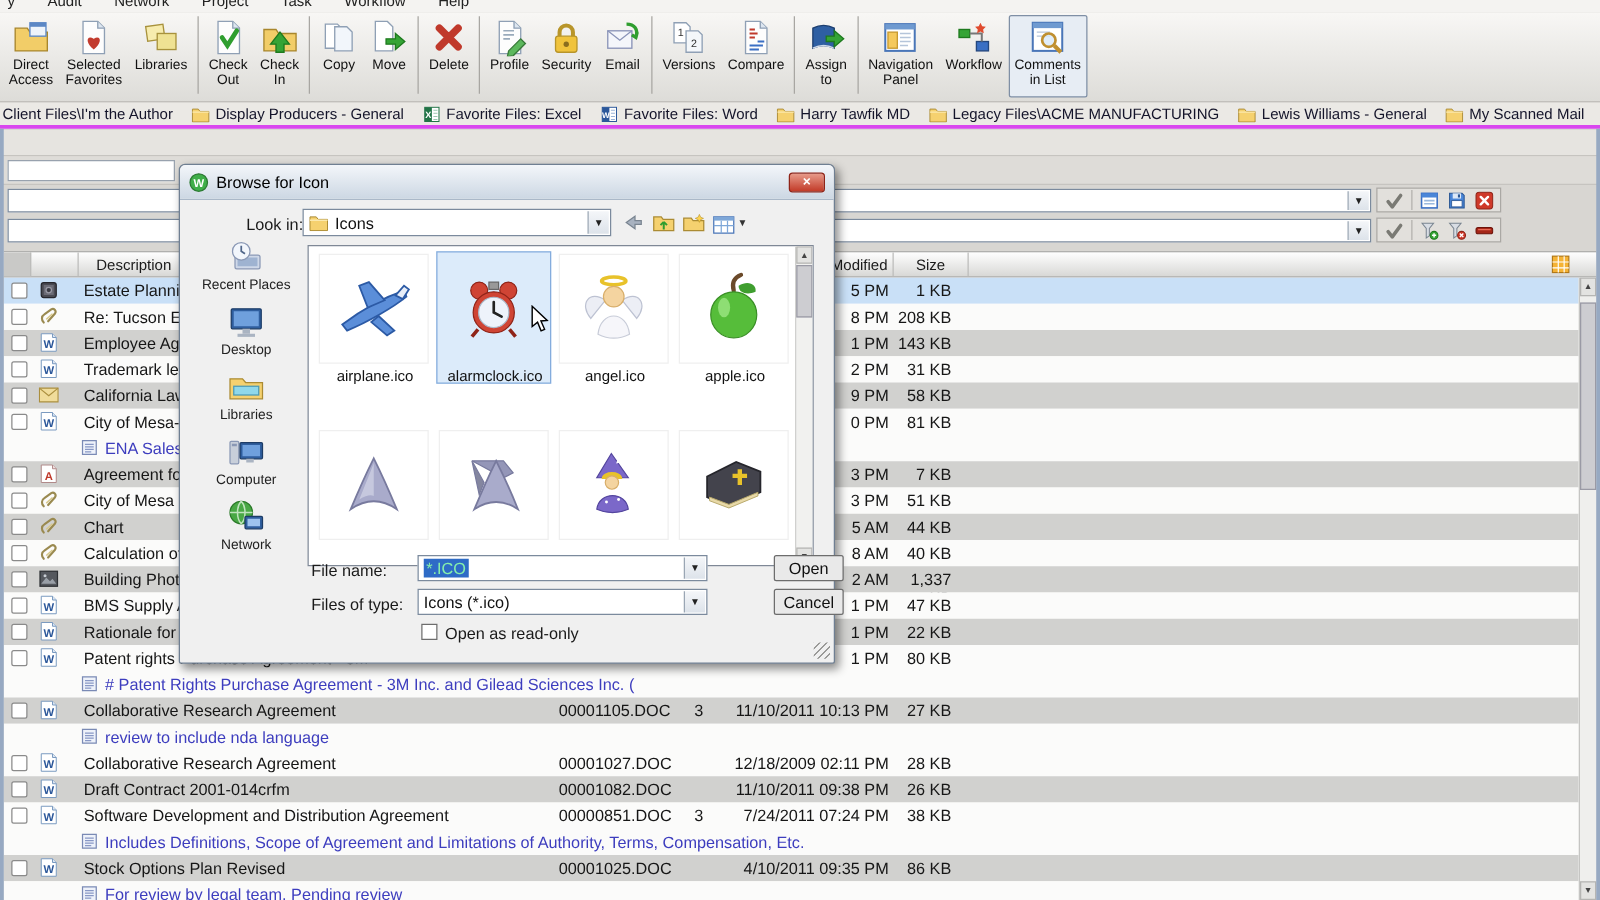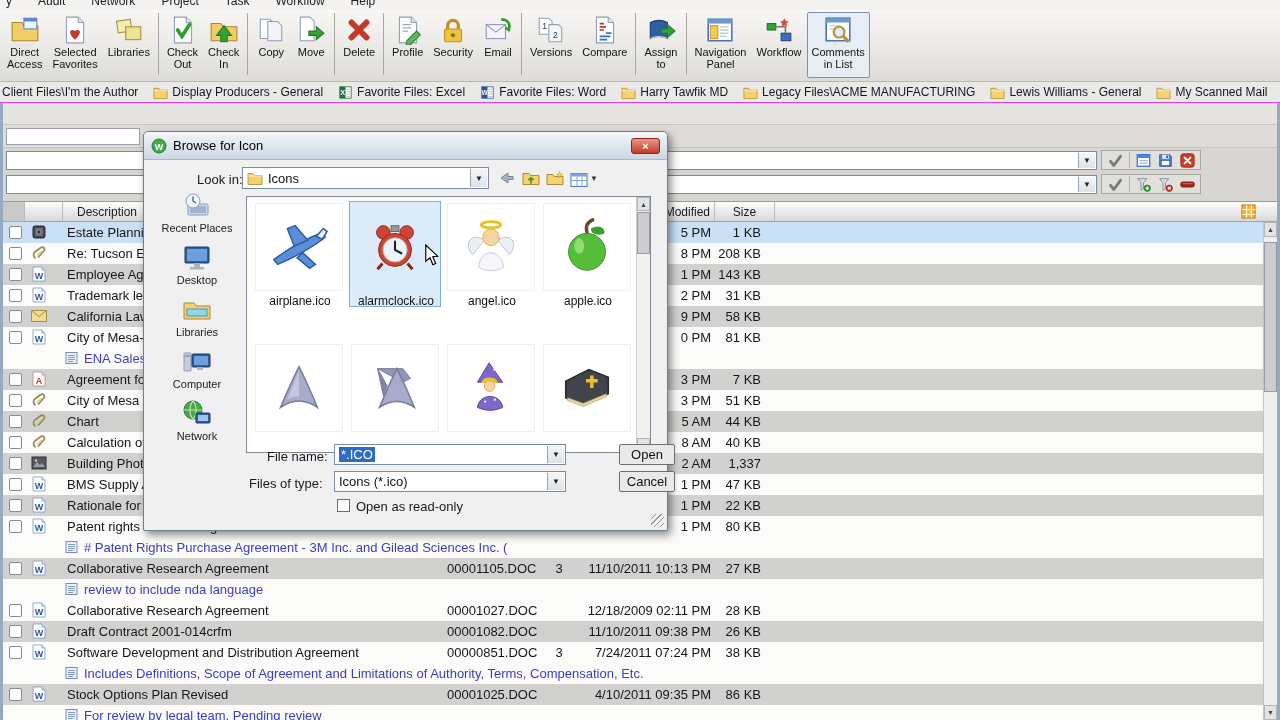--- a/index.html
+++ b/index.html
@@ -17,21 +17,21 @@
            display:flex;align-items:flex-start;padding:2px 0 0 2px;}
   .tbtn{display:flex;flex-direction:column;align-items:center;padding:2px 4px 0;height:66px;border:1px solid transparent;}
   .tbtn.selected{border:1px solid #7f8fa5;background:#e7edf4;border-radius:2px;}
   .ticon{width:30px;height:30px;margin-bottom:1px;}
   .ticon svg{width:100%;height:100%;}
   .tlabel{font-size:11px;line-height:12px;text-align:center;color:#111;white-space:nowrap;}
   .tsep{width:1px;background:#a8a6a2;height:62px;margin:1px 3px 0;}
 
   
   .favbar{position:absolute;left:0;top:82px;width:100%;height:21px;background:#ebe9e5;
-          border-bottom:1px solid #d946ef;display:flex;align-items:center;font-size:12px;color:#14142a;padding-left:2px;}
+          border-bottom:3px solid #d946ef;display:flex;align-items:center;font-size:12px;color:#14142a;padding-left:2px;}
   .fav{display:flex;align-items:center;gap:4px;margin-right:15px;white-space:nowrap;}
   .fav .ficon{width:15px;height:13px;display:inline-block;}
   .fav .ficon svg{width:100%;height:100%;}
 
   
   .band1{position:absolute;left:0;top:104px;width:100%;height:21px;background:#e6e4e0;border-bottom:1px solid #c6c4c0;}
   .bar0{position:absolute;left:0;top:125px;width:100%;height:23px;background:#dedcd8;border-bottom:1px solid #c6c4c0;}
   .fbox0{position:absolute;left:6px;top:3px;width:134px;height:17px;background:#fff;border:1px solid #98a2ae;}
   .fbar{position:absolute;left:0;width:100%;height:24px;background:#d8d6d2;}
   .fbar1{top:148px;} .fbar2{top:172px;}
@@ -119,21 +119,21 @@
   .tile.sel{background:#dcebfa;border:1px solid #84acdd;}
   .tbox{position:absolute;left:1px;top:1px;width:88px;height:88px;background:#fff;border:1px solid #efefef;
         display:flex;align-items:center;justify-content:center;}
   .tile.sel .tbox{background:#dcebfa;border-color:#dcebfa;}
   .tbox svg{width:62px;height:62px;}
   .tlab{position:absolute;left:-8px;top:92px;width:108px;text-align:center;font-size:12px;color:#111;white-space:nowrap;}
   .gscroll{position:absolute;right:0;top:0;bottom:0;width:14px;background:#f1f1ef;border-left:1px solid #d0d0ce;}
   .gsarr{position:absolute;left:0;width:13px;height:14px;background:#e3e3e1;border:1px solid #b5b5b3;
          display:flex;align-items:center;justify-content:center;font-size:7px;color:#444;}
   .gsthumb{position:absolute;left:0;top:15px;width:13px;height:42px;background:#cdcdd1;border:1px solid #9a9aa5;}
-  .selblue{background:#2e6bc6;color:#ffffff;padding:0 2px;}
+  .selblue{background:#2e6bc6;color:#86efac;padding:0 2px;}
   .dbtn{position:absolute;left:475px;width:56px;height:21px;background:#e9e9e9;border:1px solid #6d6d6d;
         border-radius:2px;font-size:13px;color:#111;display:flex;align-items:center;justify-content:center;}
   .dcheck{position:absolute;width:13px;height:13px;background:#fff;border:1px solid #6d6d6d;}
   .grip{position:absolute;right:3px;bottom:3px;width:13px;height:13px;
         background:repeating-linear-gradient(135deg,transparent 0 3px,#9a9a98 3px 4px);}
 
   .cursor{position:absolute;left:424px;top:244px;width:15px;height:23px;z-index:60;}
   .cursor svg{width:100%;height:100%;}
 </style>
 </head>
@@ -924,21 +924,21 @@
             <svg viewBox="0 0 64 64">
               <path d="M10 42V25L34 13l20 8v17L28 50z" fill="#43434c" stroke="#26262c" stroke-width="1.5"></path>
               <path d="M12 42l16 6 24-10v3L28 51l-16-6z" fill="#e8d9a8" stroke="#b8a86a" stroke-width=".8"></path>
               <path d="M37 19v13M31 24.5h12" stroke="#e8c22a" stroke-width="3.6"></path>
             </svg>
           </div>
           <div class="tlab"></div>
         </div>
       </div>
 
-    <div class="dlabel" style="left:105px;top:317px;margin-left:18px;">File name:</div>
+    <div class="dlabel" style="left:105px;top:317px;">File name:</div>
     <div class="combo" style="left:190px;top:312px;width:232px;height:21px;">
       <span class="selblue">*.ICO</span>
       <span class="arrow">▼</span>
     </div>
     <div class="dbtn" style="top:312px;">Open</div>
 
     <div class="dlabel" style="left:105px;top:344px;">Files of type:</div>
     <div class="combo" style="left:190px;top:339px;width:232px;height:21px;">
       <span>Icons (*.ico)</span>
       <span class="arrow">▼</span>

